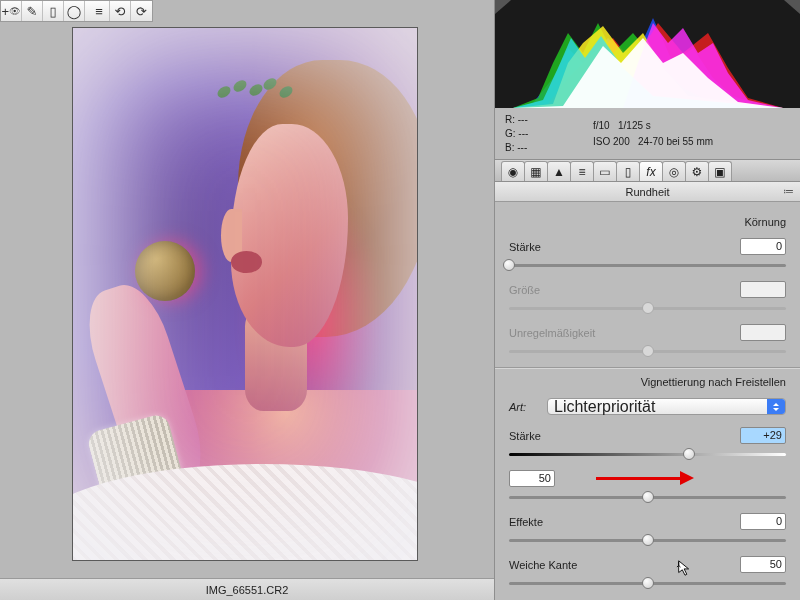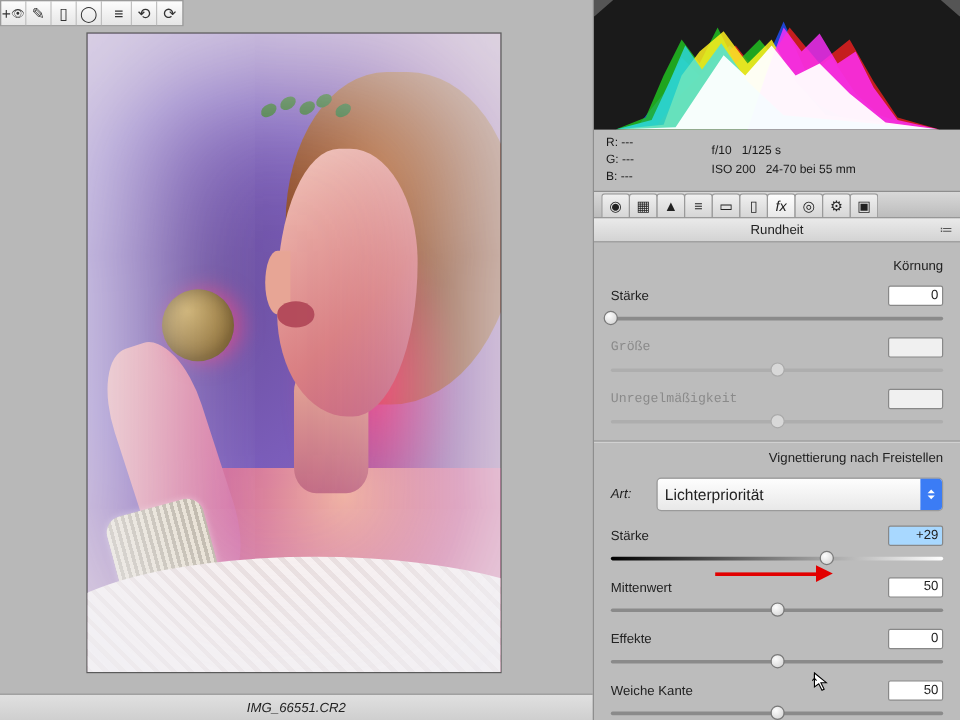--- a/index.html
+++ b/index.html
@@ -7,21 +7,21 @@
   
   
   .tl-toolbar { position: absolute; top: 0; left: 0; height: 22px; display: flex; background: linear-gradient(#fdfdfd,#e6e6e6); border: 1px solid #9a9a9a; }
   .tl-toolbar .tbtn { width: 21px; height: 20px; display:flex; align-items:center; justify-content:center; border-right:1px solid #c0c0c0; font-size:13px; color:#333; cursor:pointer; }
   .tl-toolbar .tbtn:last-child{border-right:none;}
   .sep { width:4px; background:transparent; border:none; }
   
   
   .preview-wrap { position:absolute; left:0; top:22px; width:494px; height:578px; background:#b8b8b8; }
   .canvas { position:absolute; left:72px; top:5px; width:346px; height:534px; border:1px solid #5a5a5a; overflow:hidden; }
-  .filename-bar { position:absolute; left:0; bottom:0; width:494px; height:22px; background:linear-gradient(#e0e0e0,#cfcfcf); border-top:1px solid #9a9a9a; font-size:11px; display:flex; align-items:center; justify-content:center; color:#222;font-style:italic;}
+  .filename-bar { position:absolute; left:0; bottom:0; width:494px; height:22px; background:linear-gradient(#e0e0e0,#cfcfcf); border-top:1px solid #9a9a9a; font-size:11px; display:flex; align-items:center; justify-content:center; color:#222;}
   
   
   .art-bg { position:absolute; inset:0; background: radial-gradient(120% 100% at 30% 40%, #6a4e9e 0%, #7a5cba 30%, #9a6aa8 60%, #b08a8a 100%); }
   .glow-r { position:absolute; left:40%; top:20%; width:60%; height:70%; background: radial-gradient(closest-side, rgba(255,60,120,0.85), rgba(255,60,120,0) 70%); filter:blur(6px);}
   .face { position:absolute; left:46%; top:18%; width:34%; height:42%; background: linear-gradient(135deg,#f2c3b6,#d97e82 60%,#c05a80); border-radius: 46% 50% 48% 52% / 56% 44% 60% 40%; }
   .nose { position:absolute; left:43%; top:34%; width:6%; height:10%; background:#e7a595; border-radius:50% 0 0 50%/50% 0 0 50%; }
   .lips { position:absolute; left:46%; top:42%; width:9%; height:4%; background:#b44a5a; border-radius:50%; }
   .hair { position:absolute; left:48%; top:6%; width:56%; height:52%; background: radial-gradient(70% 60% at 40% 30%, #b56a3a, #8a4a2a 70%); border-radius:48% 52% 60% 40%/50% 50% 60% 40%; }
   .crown { position:absolute; left:42%; top:10%; width:36%; height:10%; }
   .leaf { position:absolute; width:14px; height:10px; background:#2f6a2a; border-radius:60% 40% 60% 40%; transform:rotate(-20deg);}
@@ -55,35 +55,35 @@
   .panel-title { height:20px; background:linear-gradient(#eaeaea,#d3d3d3); border-bottom:1px solid #9a9a9a; font-size:11px; display:flex; align-items:center; justify-content:center; color:#222; position:relative;}
   .panel-title .menu-icon{position:absolute;right:6px;font-size:11px;color:#555;cursor:pointer;}
   
   .scroll { height:398px; overflow:hidden; padding:6px 14px 0 14px; font-size:11px; color:#222;}
   .section-title{ text-align:right; font-size:11px; margin:8px 0 10px;}
   
   .row { display:flex; align-items:center; margin-bottom:2px;}
   .row .lab{ flex:1; }
   .row .val{ width:46px; height:17px; border:1px solid #888; background:#fff; font-size:11px; text-align:right; padding:0 3px; line-height:15px; border-radius:2px;}
   .row .val.hl{ background:#a8d8ff;margin-left:48px;}
-  .row.dis .lab{ color:#8a8a8a;font-family:Liberation Mono, monospace;}
+  .row.dis .lab{ color:#8a8a8a;}
   .row.dis .val{ background:#f0f0f0; color:#aaa;}
   
   .slider{ position:relative; height:16px; margin:2px 0 8px 0;}
   .slider .track{ position:absolute; left:0; right:0; top:7px; height:3px; background:#8a8a8a; border-radius:2px;}
   .slider .track.grad{ background:linear-gradient(90deg,#000,#fff);}
   .slider .thumb{ position:absolute; top:2px; width:12px; height:12px; margin-left:-6px; background:radial-gradient(circle at 35% 30%,#fdfdfd,#cfcfcf); border:1px solid #7a7a7a; border-radius:50%; cursor:pointer;}
   .slider.dis .track{ background:#aeaeae;}
   .slider.dis .thumb{ background:#d8d8d8; border-color:#aaa;}
   
   .hr { height:1px; background:#9a9a9a; margin:6px -14px 0 -14px; box-shadow:0 1px 0 #d6d6d6;}
   
   .select-row{ display:flex; align-items:center; margin:10px 0 12px;}
   .select-row .lab{ width:38px;font-style:italic;}
-  .sel { flex:1; height:28px; background:linear-gradient(#fefefe,#e8e8e8); border:1px solid #9a9a9a; border-radius:4px; display:flex; align-items:center; padding:0 6px; font-size:13px; position:relative; cursor:pointer;}
+  .sel { flex:1; height:17px; background:linear-gradient(#fefefe,#e8e8e8); border:1px solid #9a9a9a; border-radius:4px; display:flex; align-items:center; padding:0 6px; font-size:16px; position:relative; cursor:pointer;}
   .sel .chev{ position:absolute; right:0; top:0; width:18px; height:100%; background:#3b7cf5; border-radius:0 3px 3px 0; display:flex; flex-direction:column; align-items:center; justify-content:center;}
   .sel .chev::before{content:""; border:3px solid transparent; border-bottom-color:#fff; margin-bottom:2px;}
   .sel .chev::after{content:""; border:3px solid transparent; border-top-color:#fff;}
   
   .arrow-anno{ position:absolute; pointer-events:none; }
   .arrow-anno .shaft{ position:absolute; height:3px; background:#e20000; }
   .arrow-anno .head{ position:absolute; width:0;height:0; border:7px solid transparent; border-left-color:#e20000; border-left-width:14px;}
   
   .cursor{ position:absolute; width:18px; height:18px; pointer-events:none;}
 </style>
@@ -225,21 +225,20 @@
     <div class="row">
       <span class="lab">Stärke</span>
       <span class="val hl">+29</span>
     </div>
     <div class="slider">
         <div class="track grad"></div>
         <div class="thumb" style="left:65%"></div>
       </div>
 
     <div class="row">
-      <span class="lab">Mittenwert</span>
       <span class="val">50</span>
     </div>
     <div class="slider">
         <div class="track"></div>
         <div class="thumb" style="left:50%"></div>
       </div>
 
     <div class="row">
       <span class="lab">Effekte</span>
       <span class="val">0</span>

